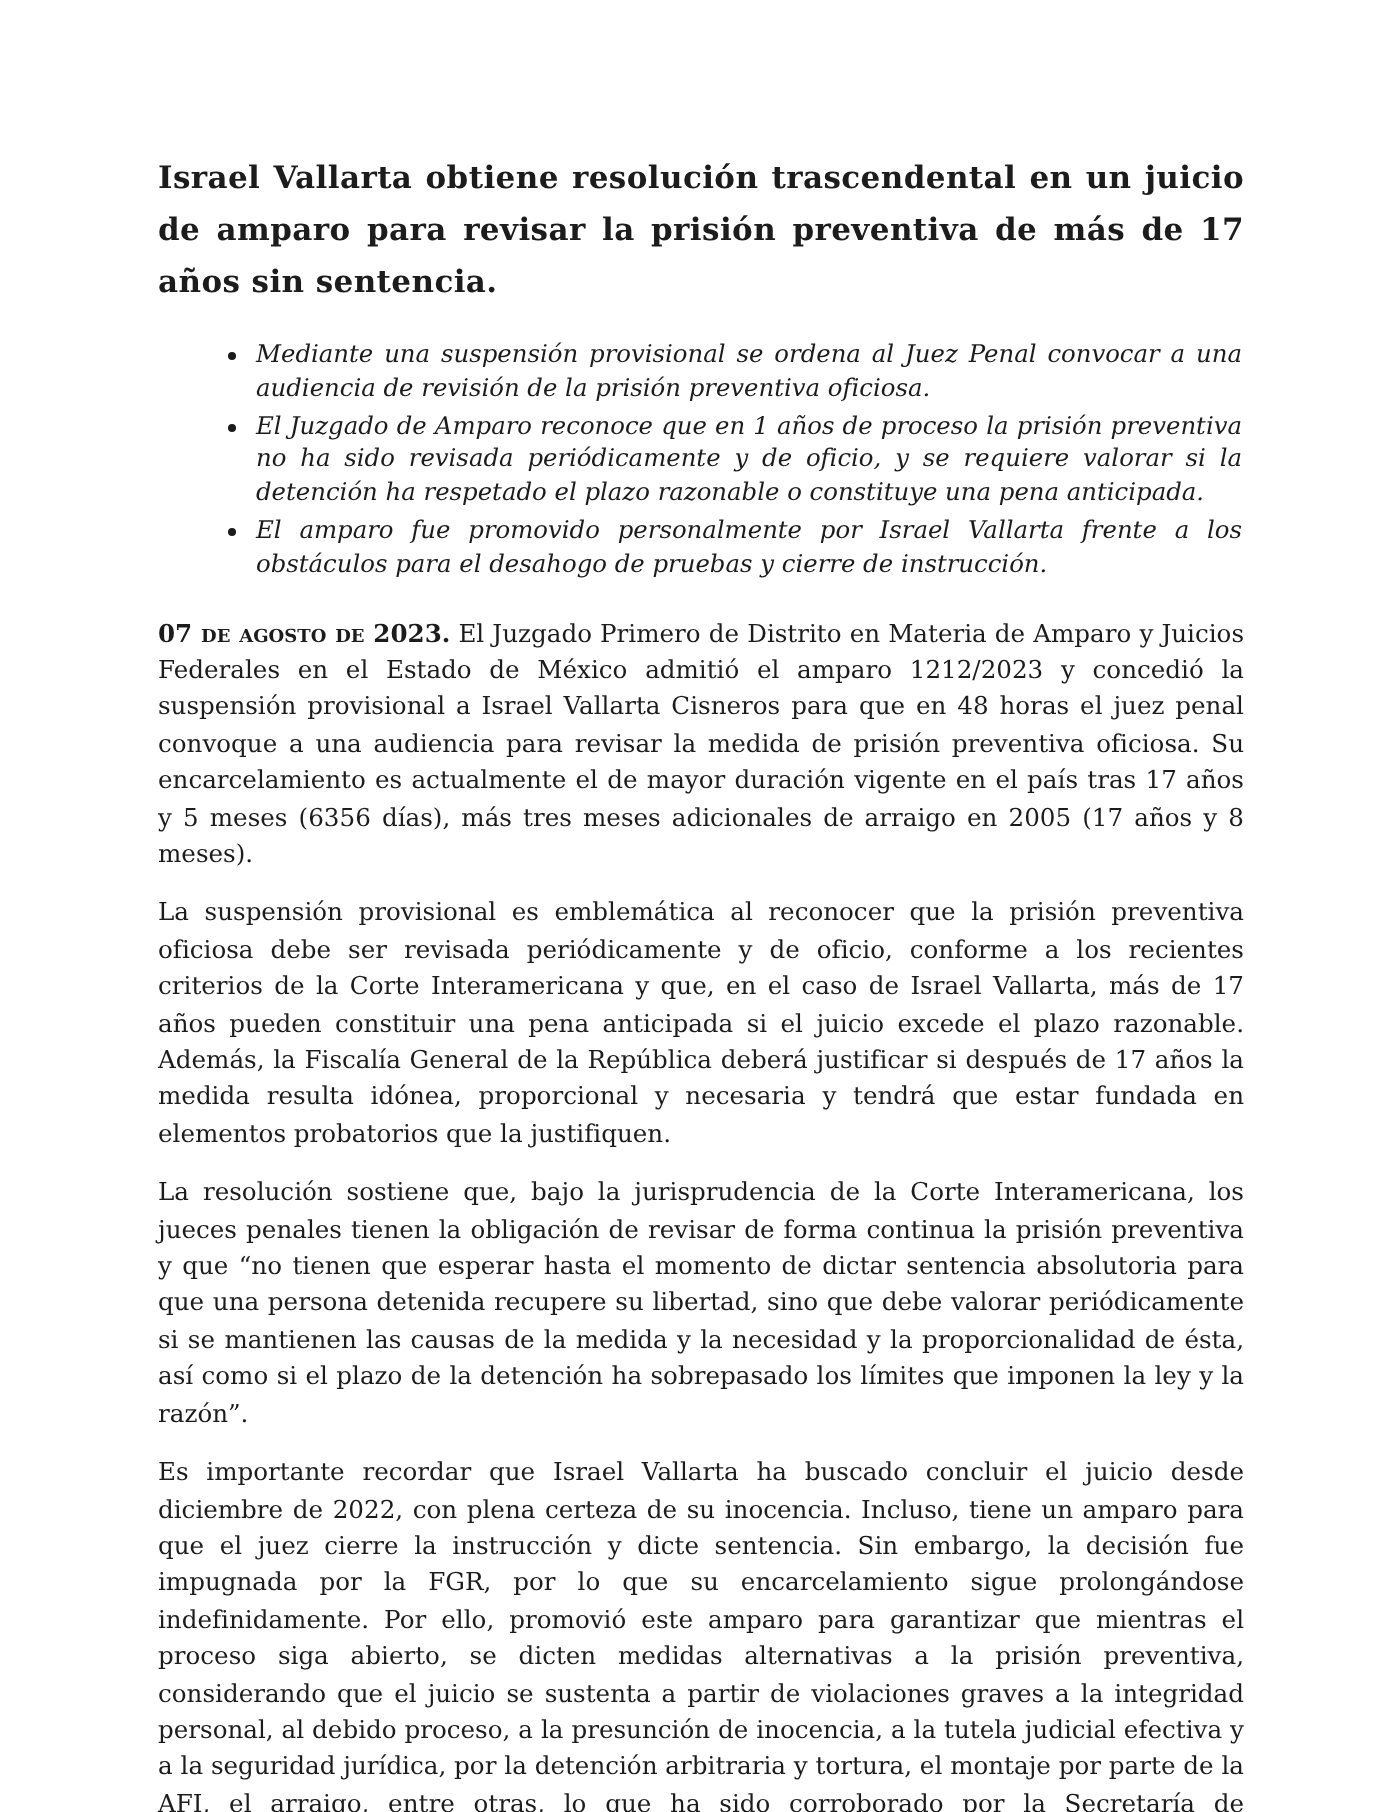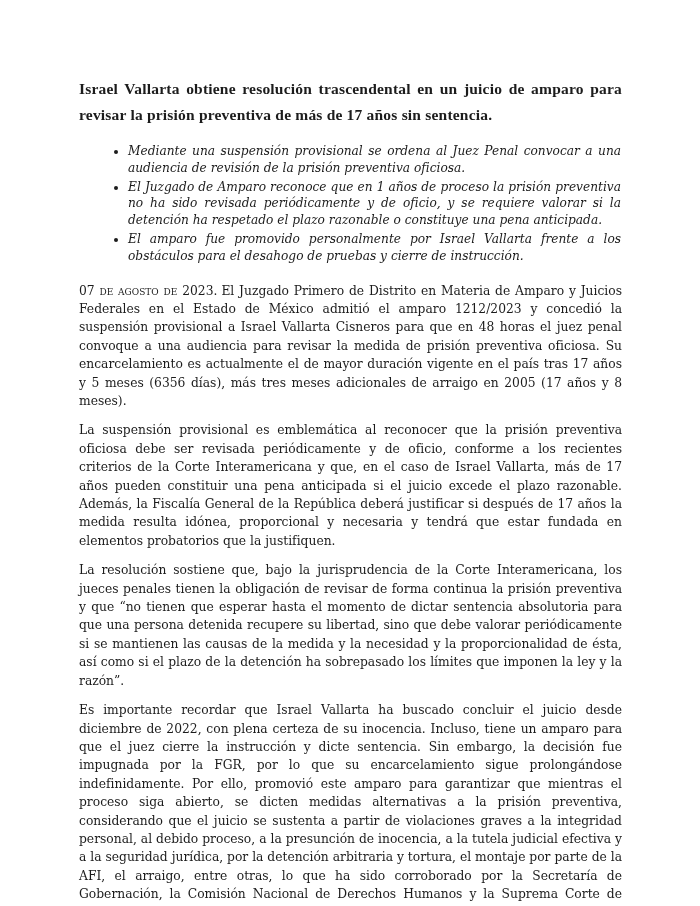--- a/index.html
+++ b/index.html
@@ -21,41 +21,40 @@
     padding: 76px 78px 40px 79px;
     background: #ffffff;
   }
   .title {
     margin: 0 0 15px 0;
     font-size: 15.5px;
     font-weight: bold;
     line-height: 26px;
     text-align: justify;
     letter-spacing: 0.2px;
-    font-family: Liberation Serif, serif;
   }
   .summary {
     margin: 0 0 17px 0;
     padding: 0 0 0 49px;
   }
   .summary li {
     font-style: italic;
     font-size: 12.2px;
     line-height: 16.8px;
     text-align: justify;
     margin: 0 1px 2px 0;
   }
   .body-par {
     margin: 0 0 11px 0;
     font-size: 12.3px;
     line-height: 18.4px;
     text-align: justify;
   }
   .dateline {
-    font-weight: normal;
+    font-weight: bold;
     font-variant: small-caps;
     margin-right: 4px;
   }
 </style>
 </head>
 <body>
 
 <div class="page">
 
   <h1 class="title">Israel Vallarta obtiene resolución trascendental en un juicio de amparo para revisar la prisión preventiva de más de 17 años sin sentencia.</h1>

